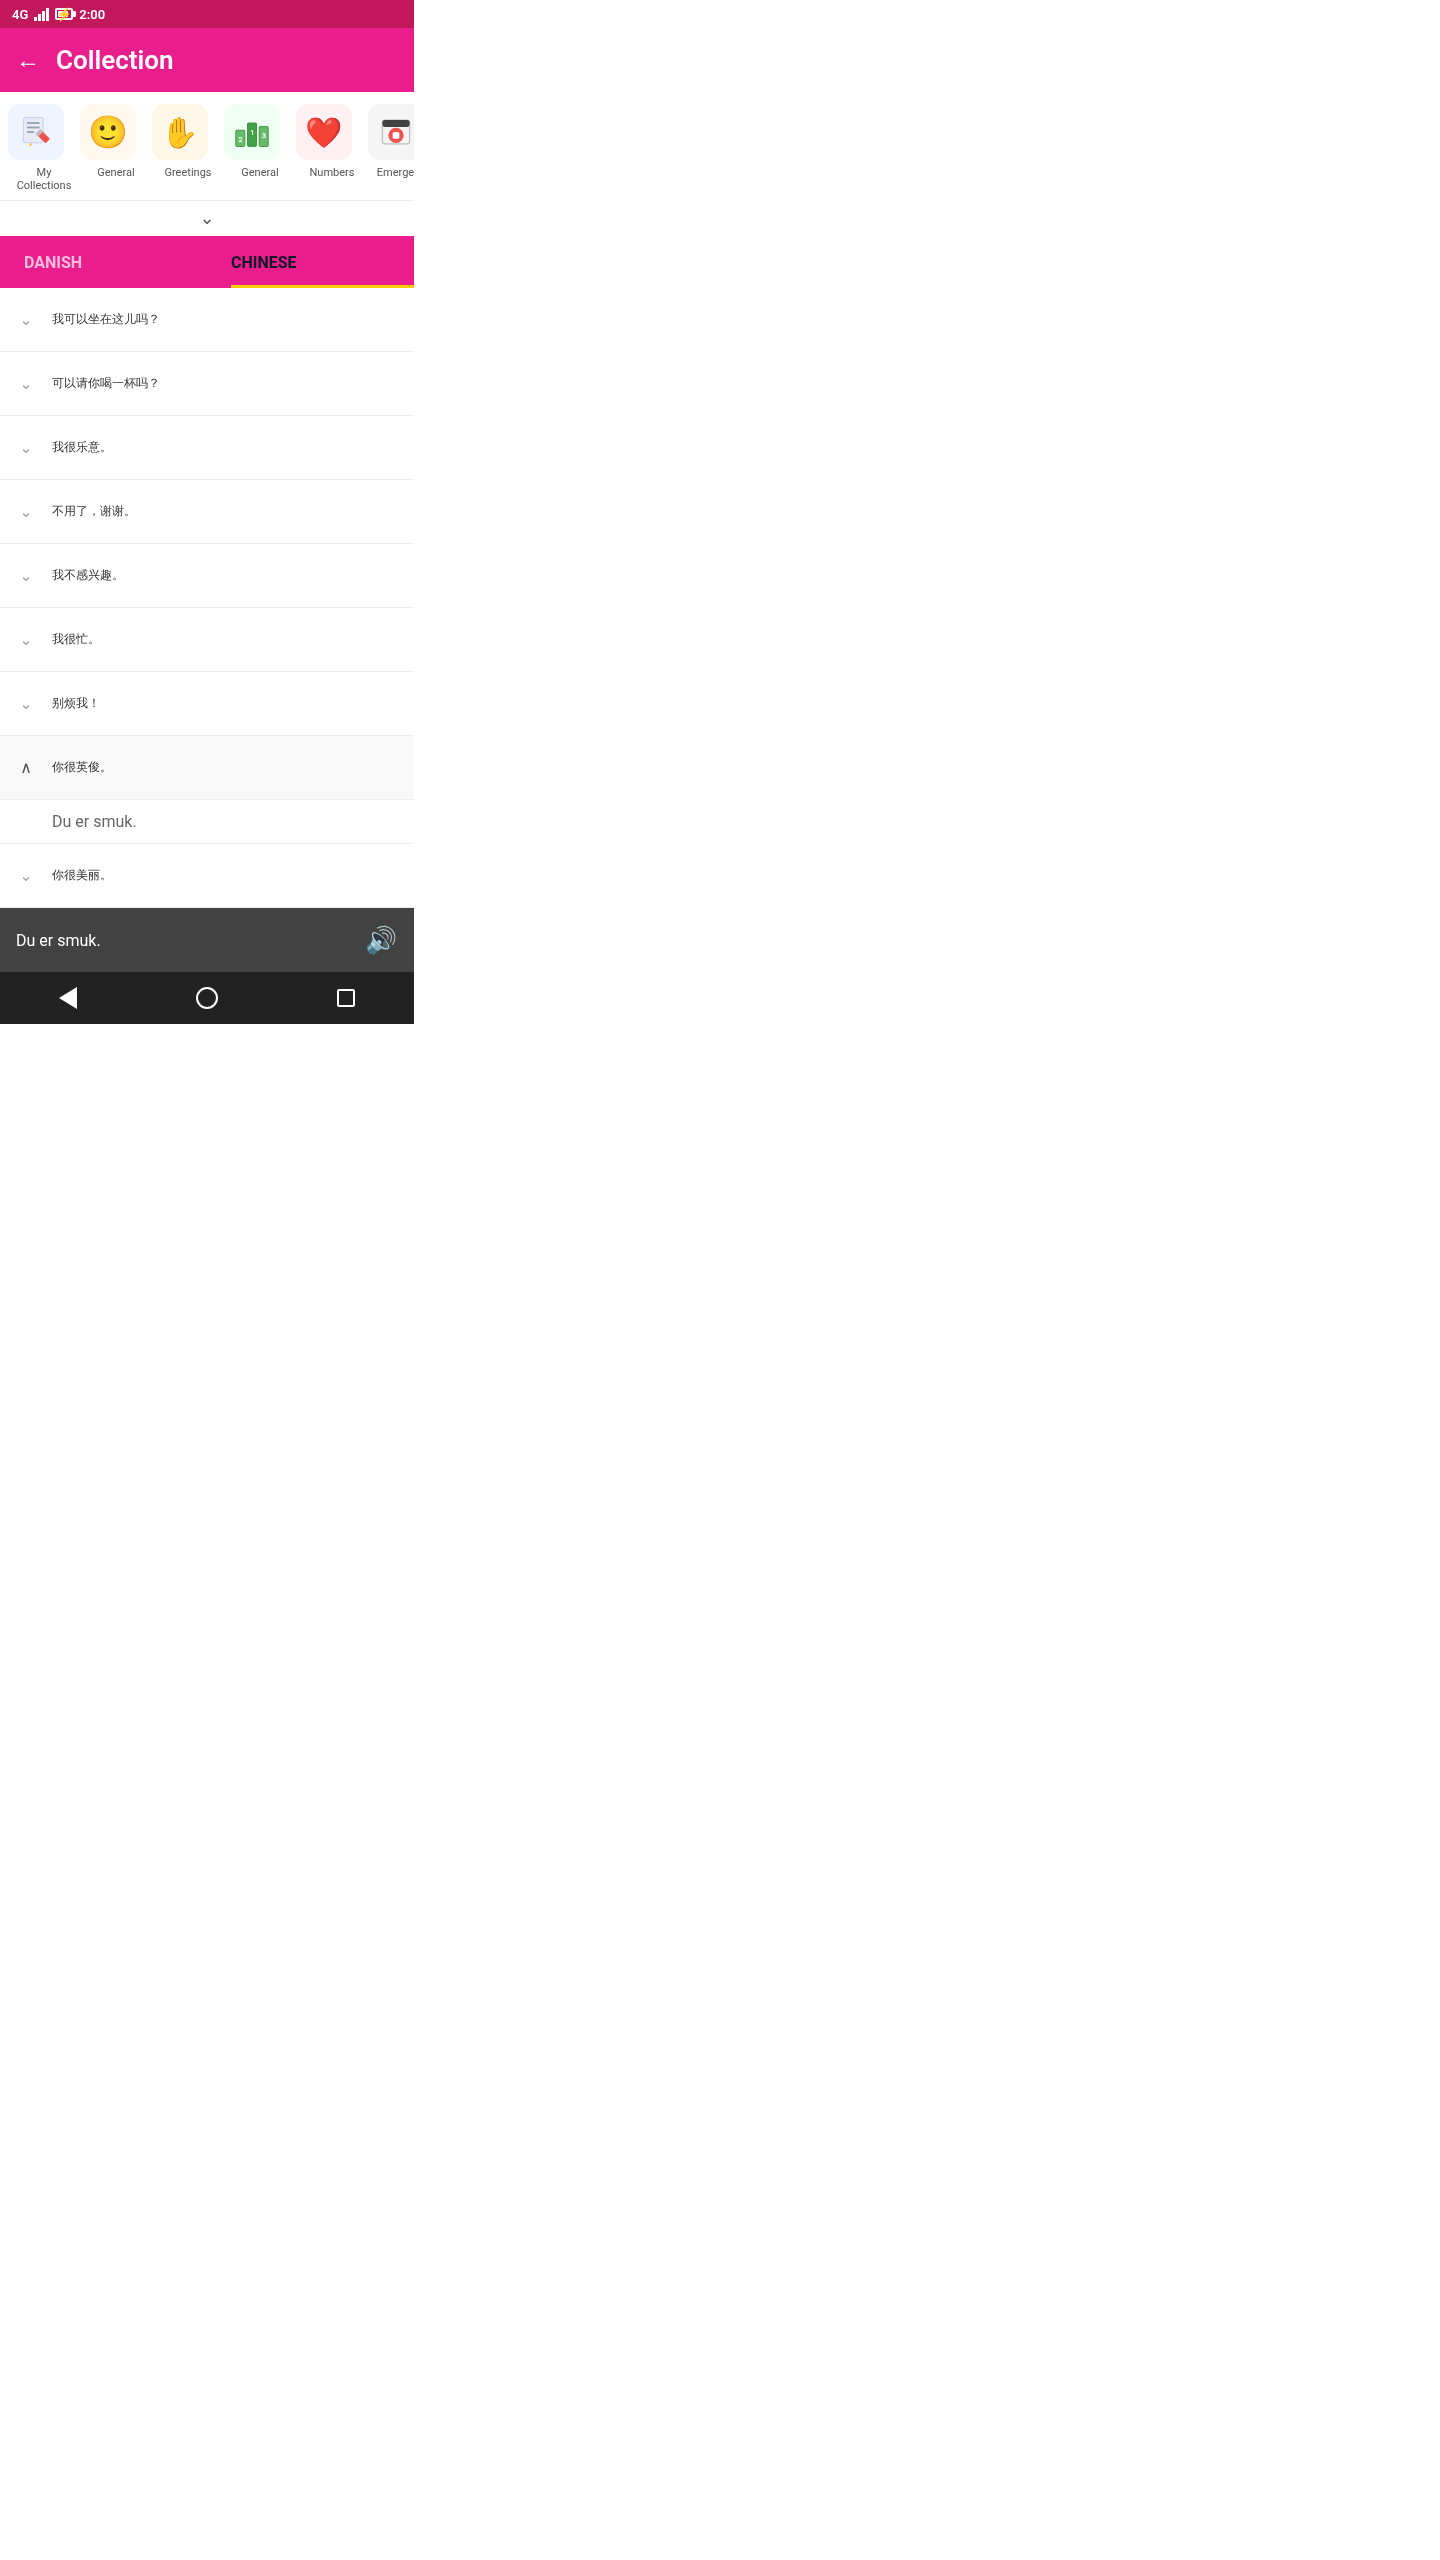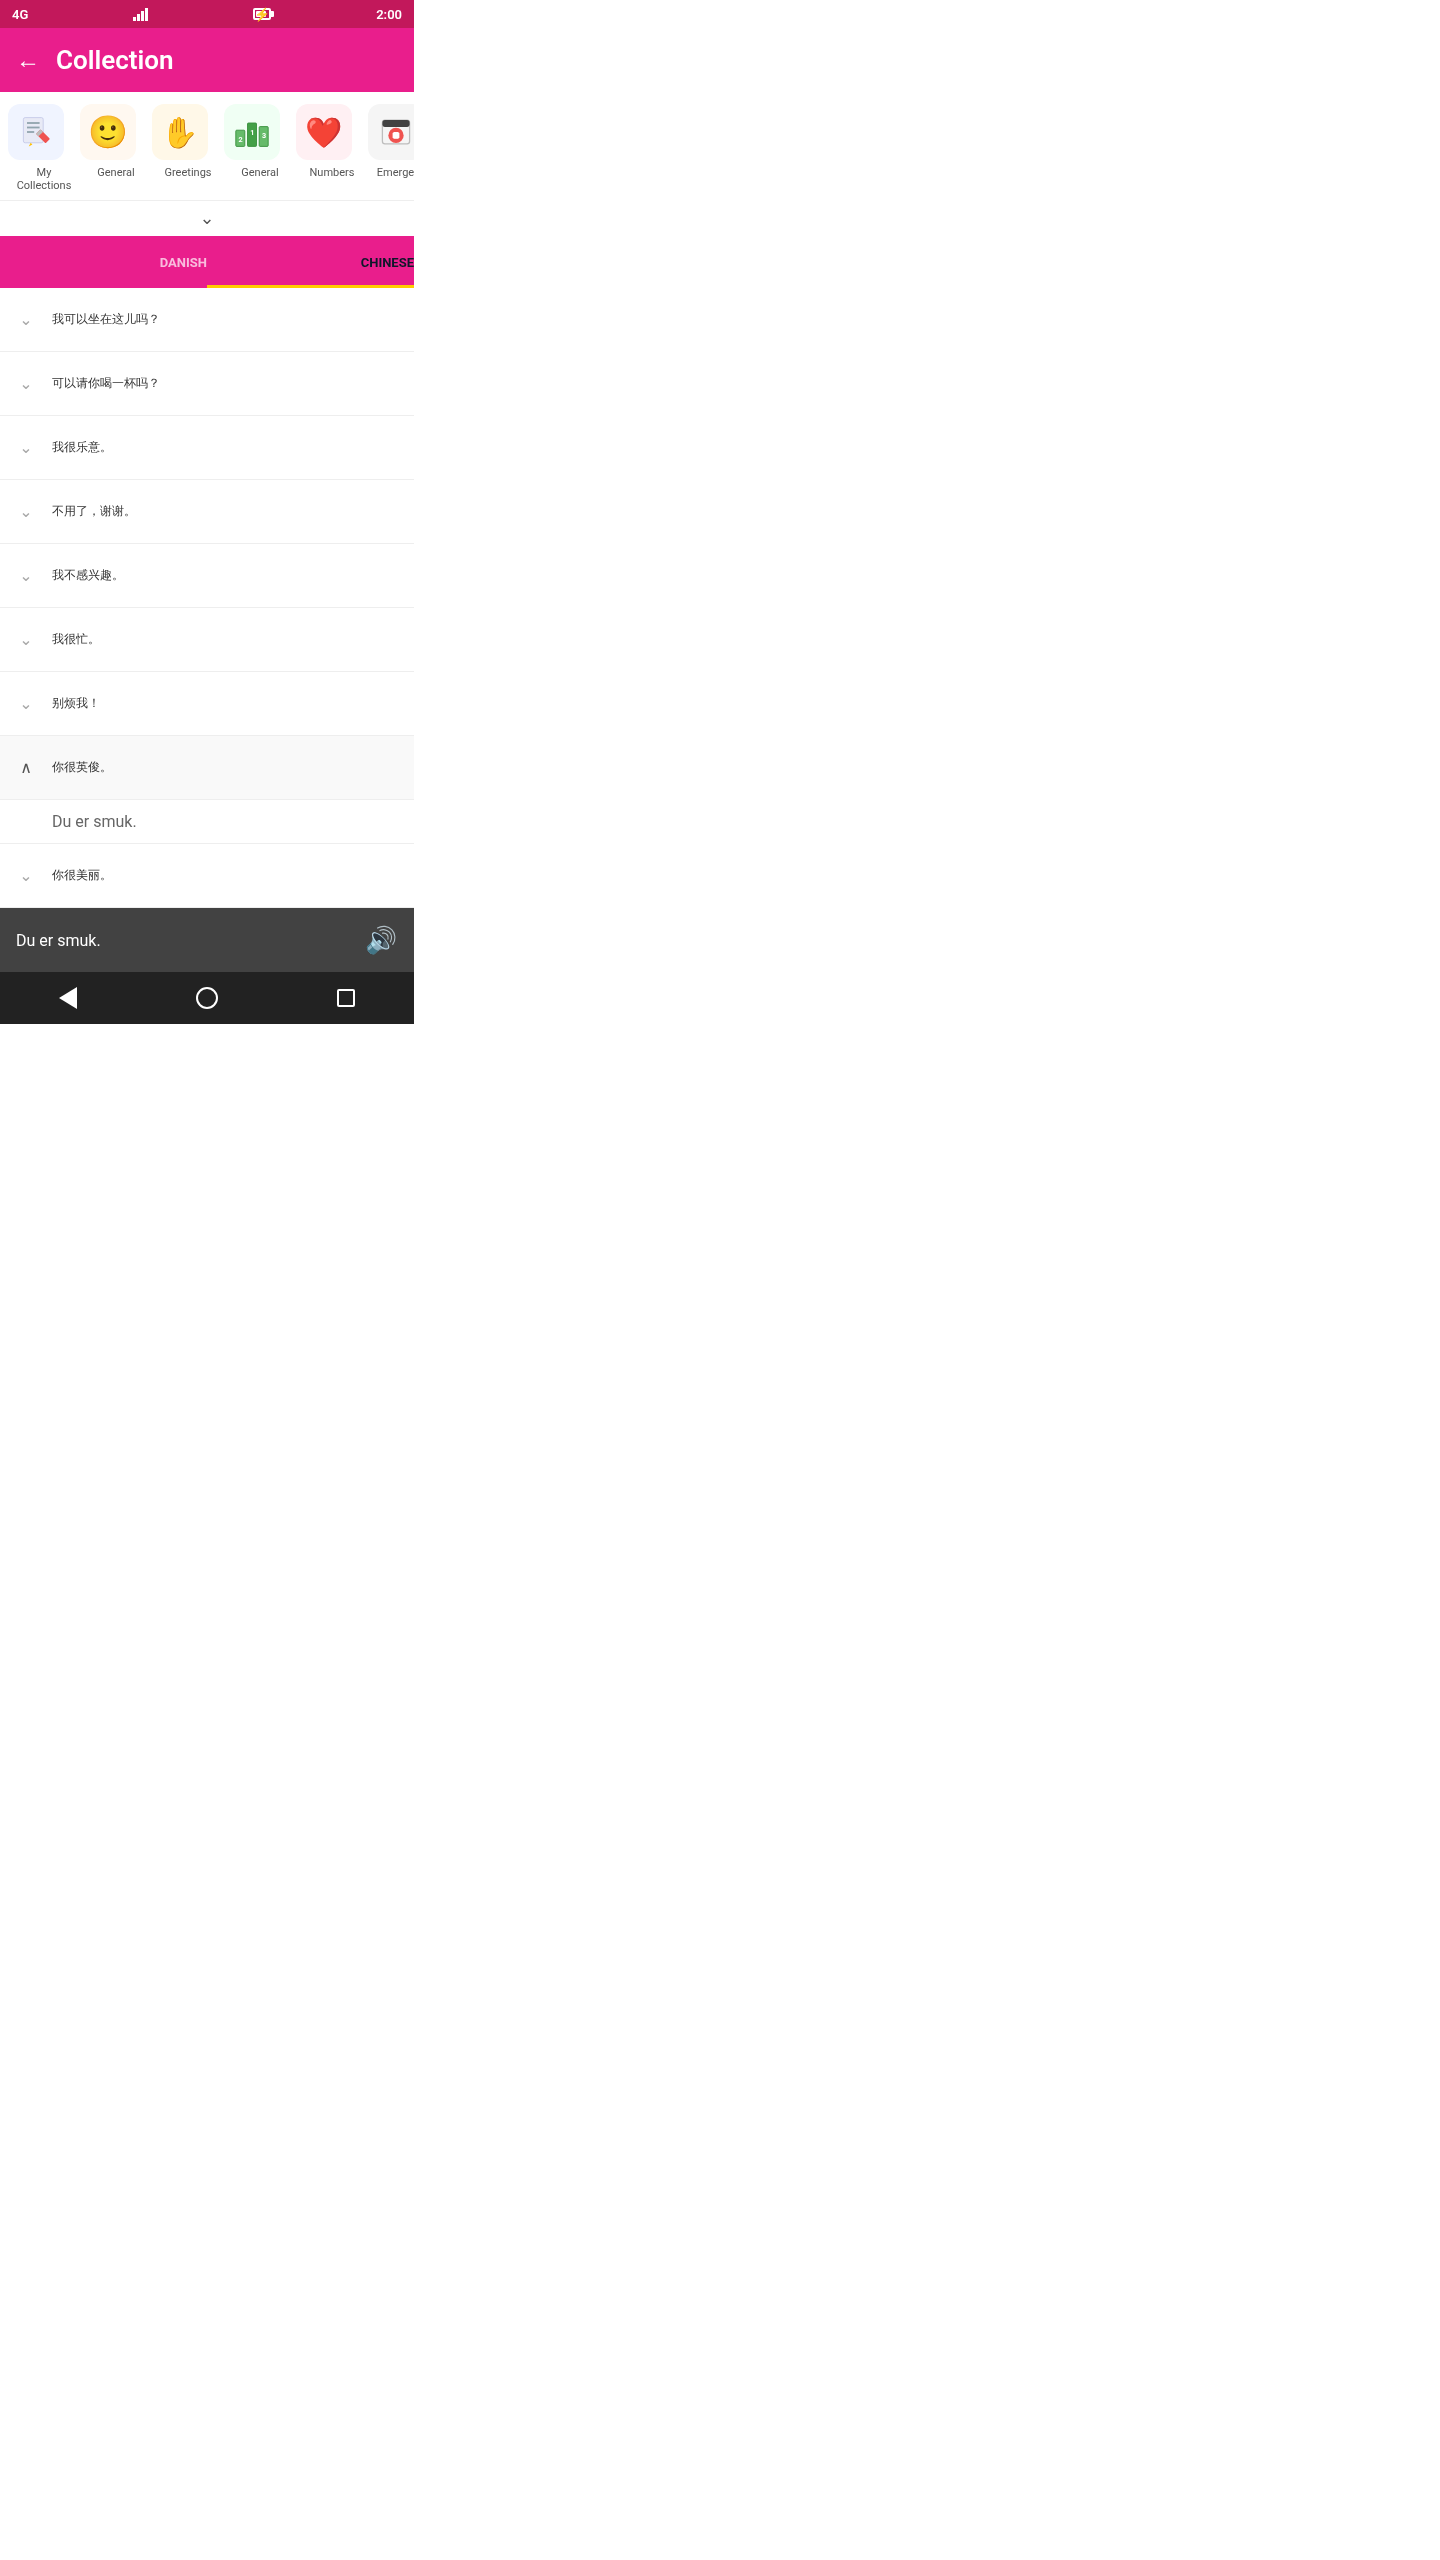--- a/index.html
+++ b/index.html
@@ -11,21 +11,21 @@
       background: #fff;
       overflow-x: hidden;
     }
 
     
     .status-bar {
       background: #c2185b;
       height: 28px;
       display: flex;
       align-items: center;
-      justify-content: space-between;
+      justify-content: flex-start;
       padding: 0 12px;
       gap: 6px;
     }
     .status-bar span {
       color: #fff;
       font-size: 13px;
       font-weight: 600;
     }
     .signal-icon {
       display: flex;
@@ -159,25 +159,26 @@
     
     .tabs {
       background: #e91e8c;
       display: flex;
       height: 52px;
     }
     .tab {
       flex: 1;
       display: flex;
       align-items: center;
-      justify-content: flex-end;
-      font-size: 13px;
+      justify-content: flex-start;
+      font-size: 16px;
       font-weight: 700;
       cursor: pointer;
       position: relative;
+      margin-left: 24px;
     }
     .tab.active {
       color: #0f172a;
     }
     .tab.active::after {
       content: '';
       position: absolute;
       bottom: 0;
       left: 0;
       right: 0;

